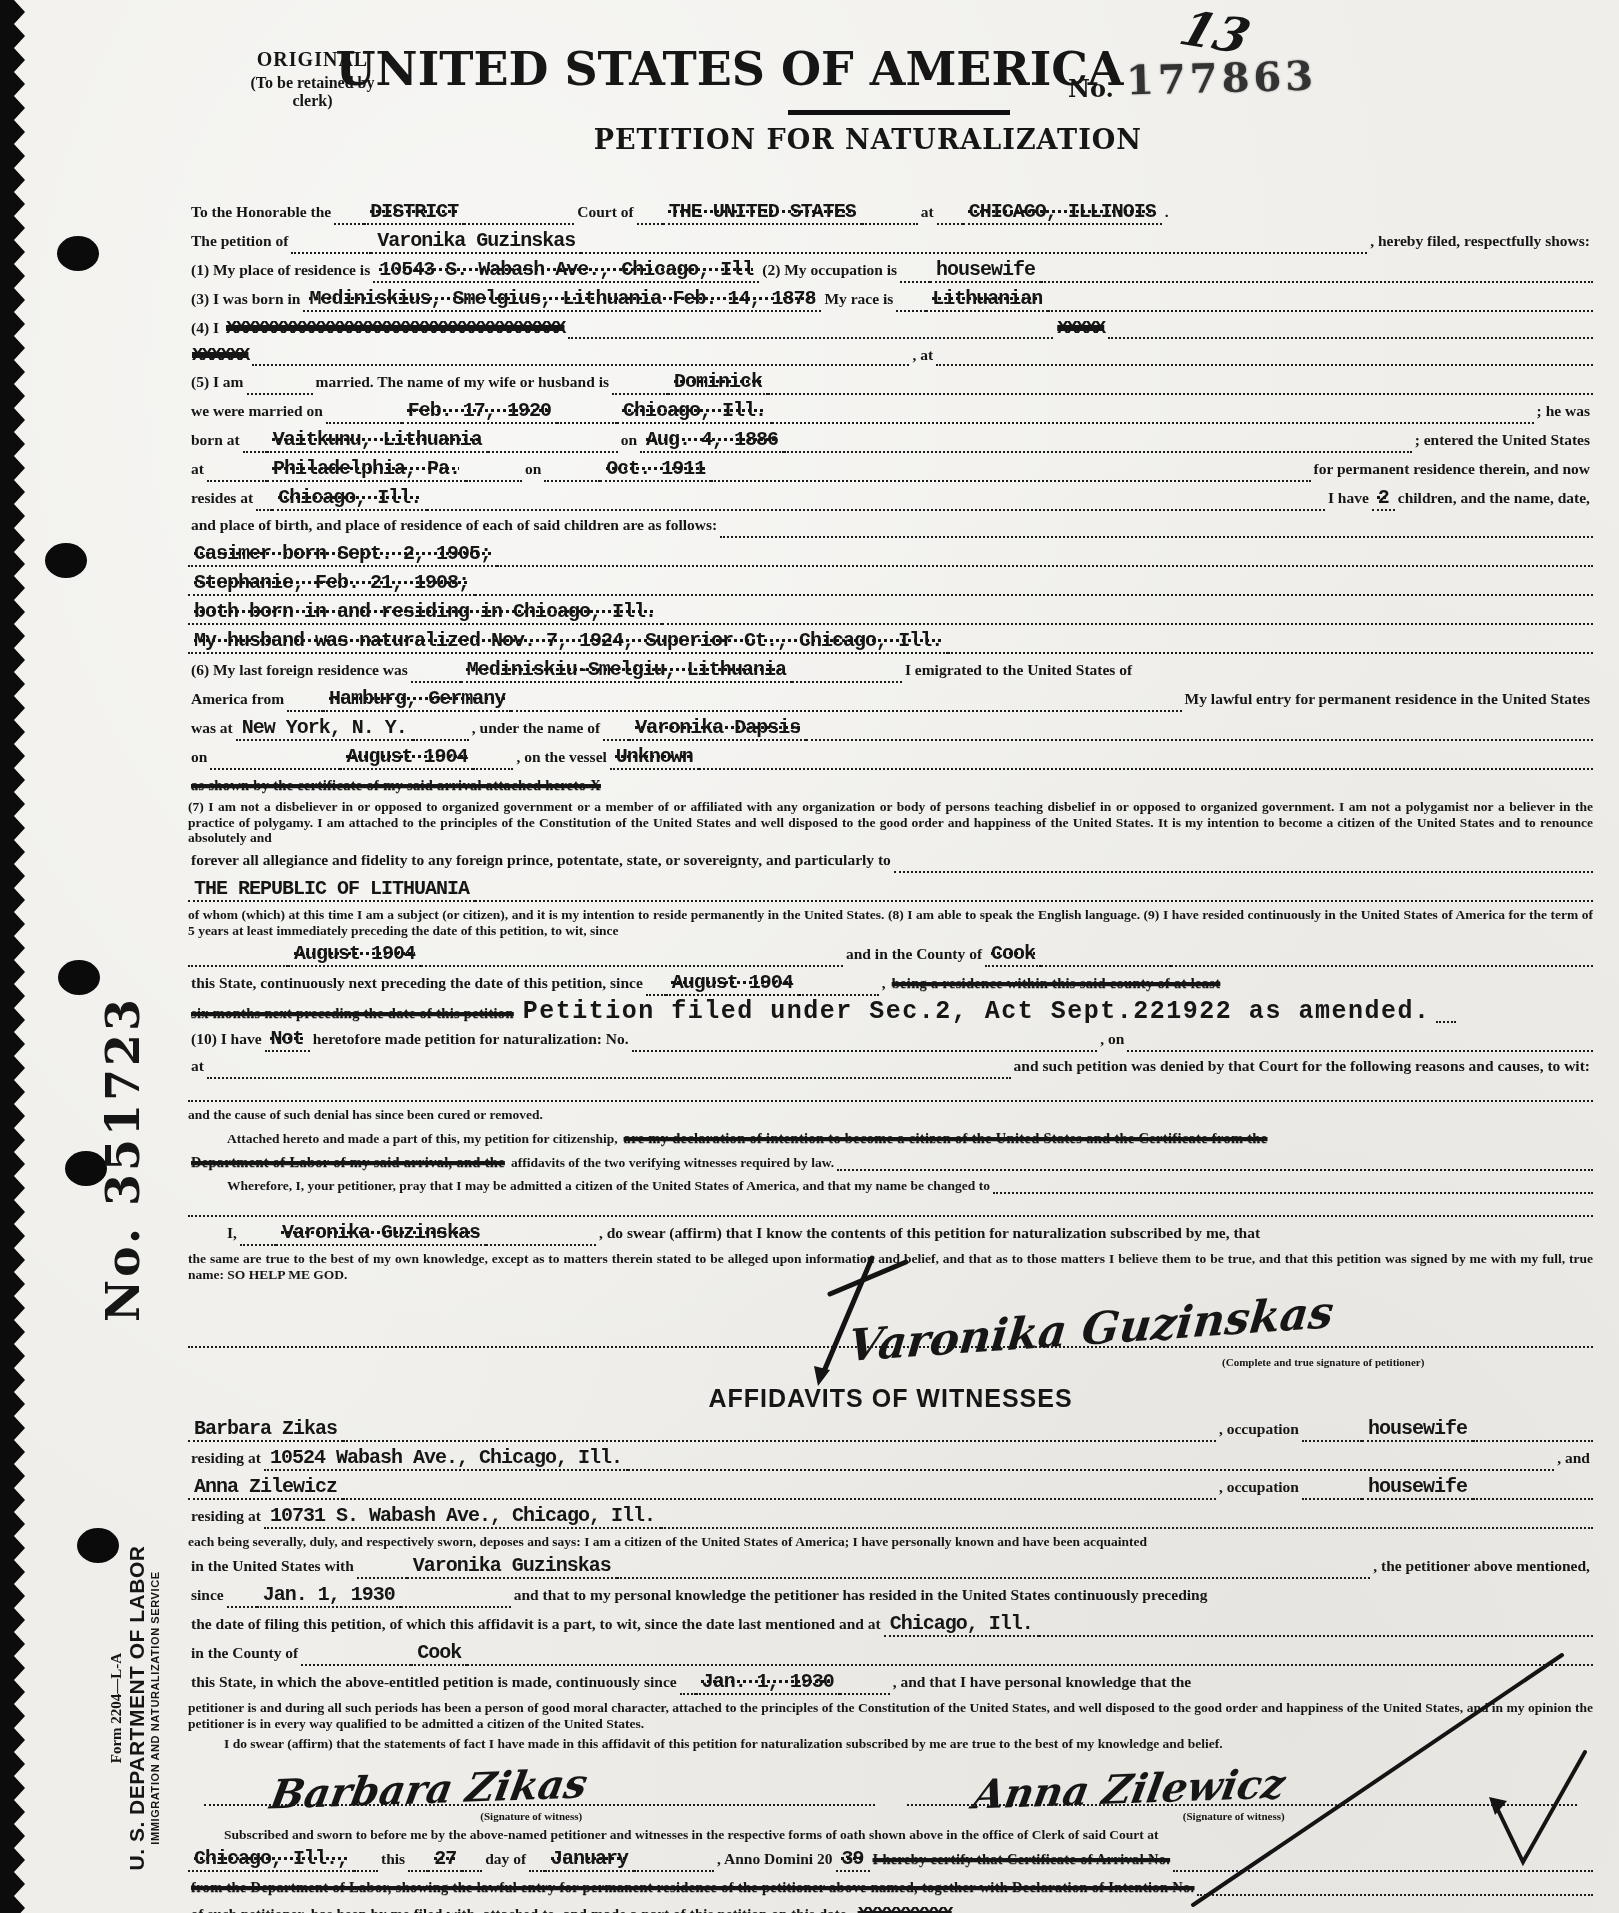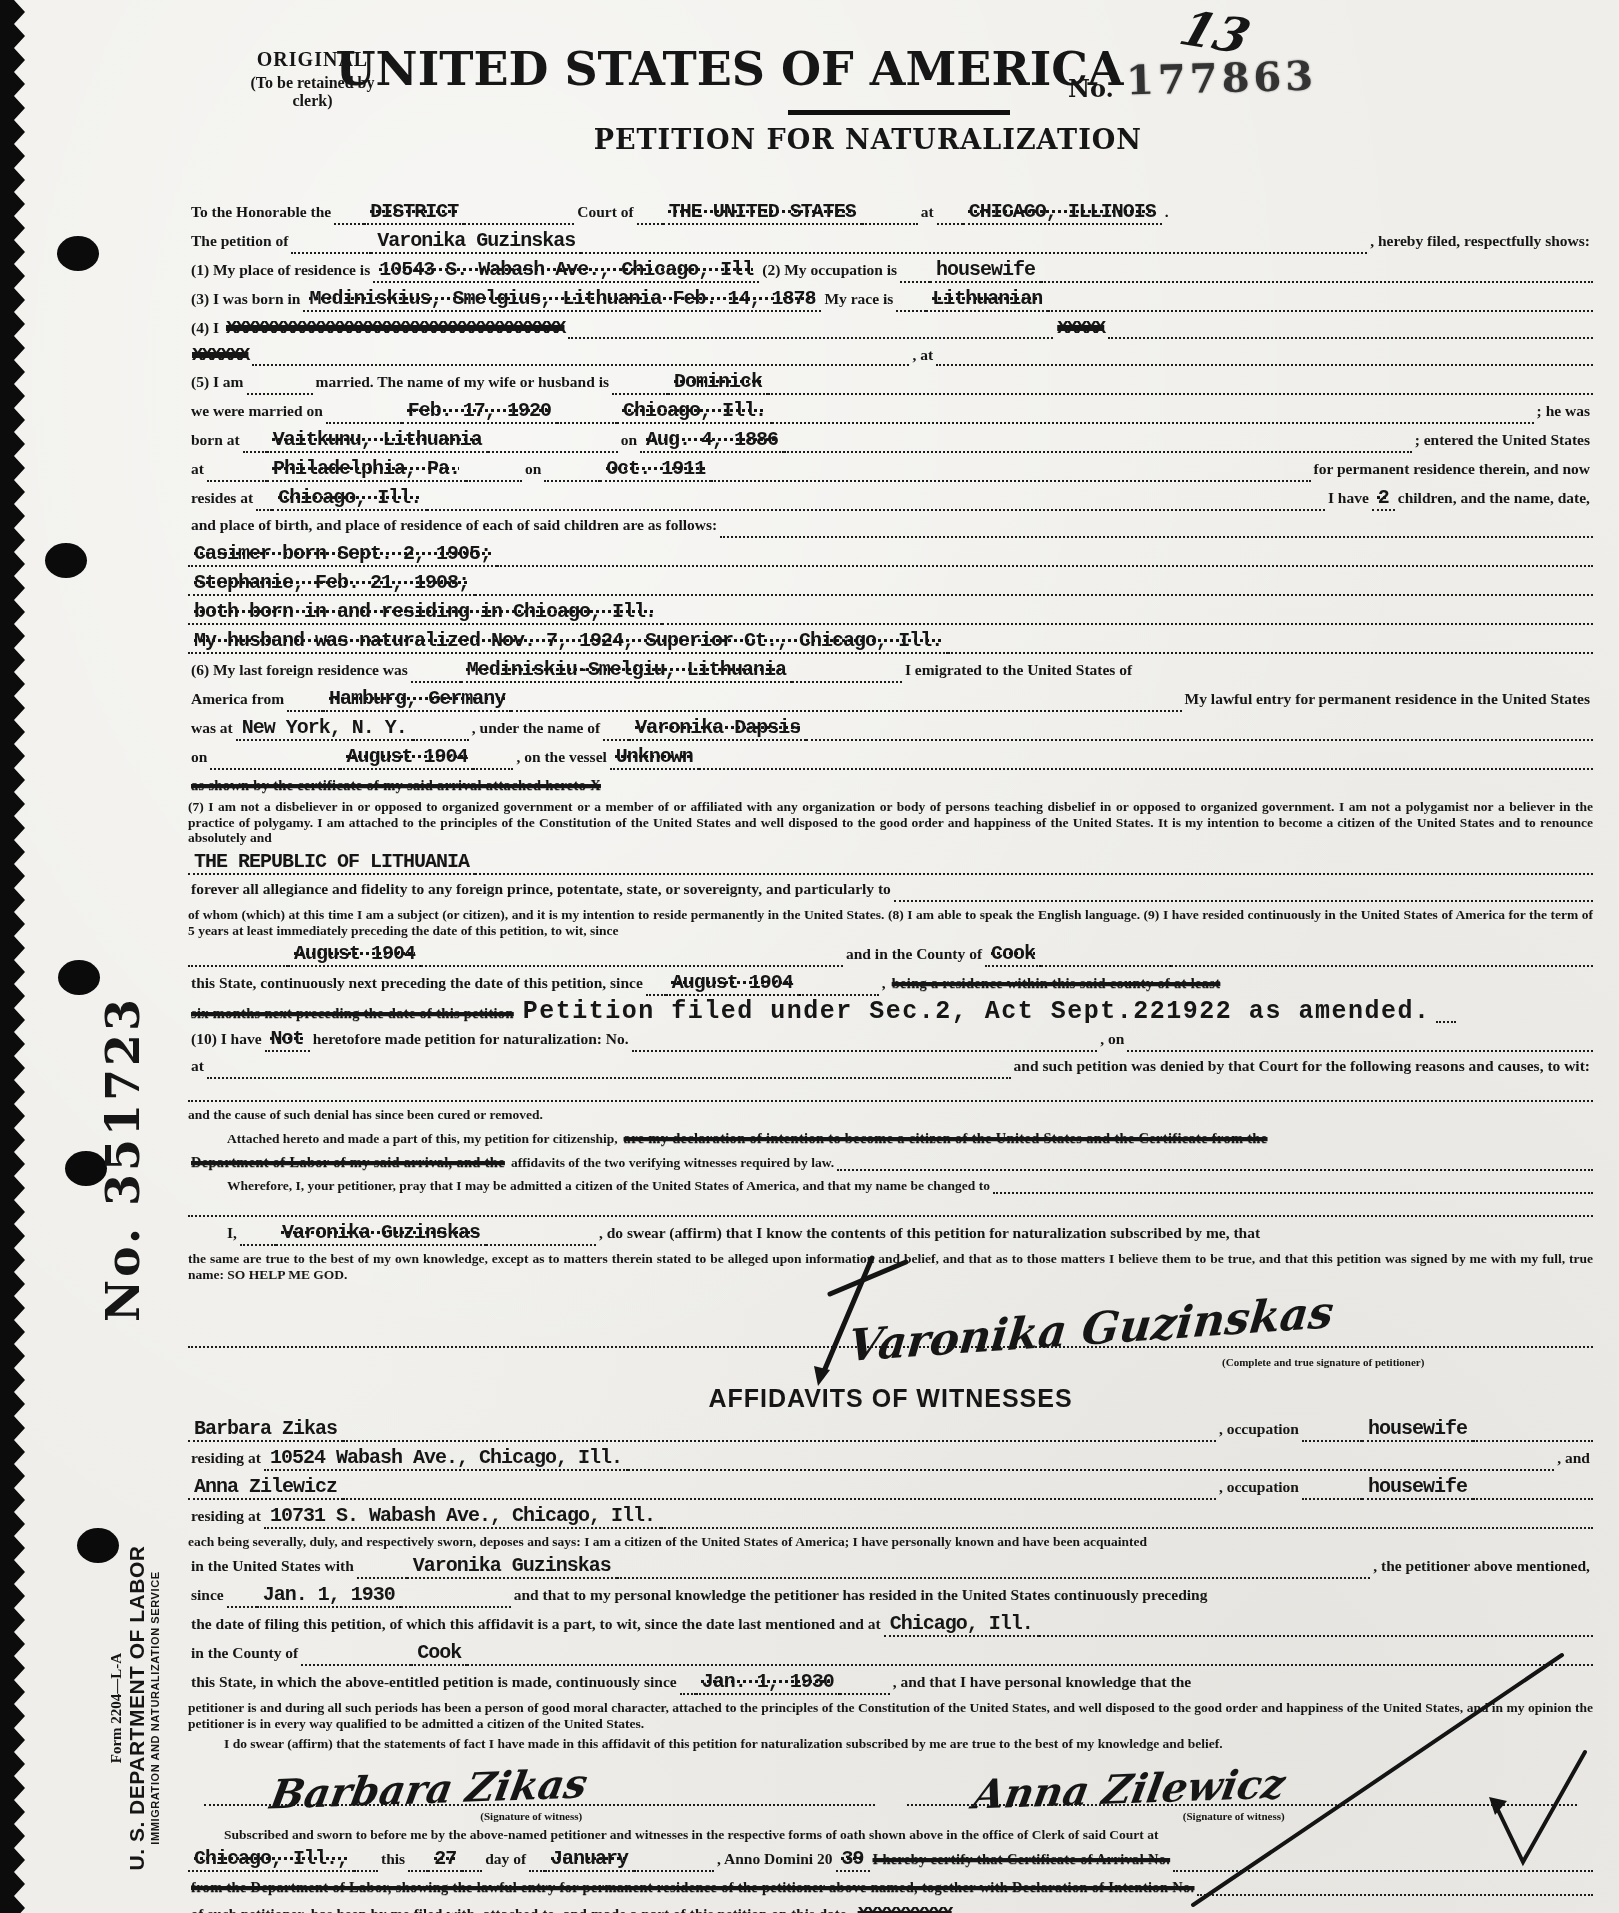--- a/index.html
+++ b/index.html
@@ -253,25 +253,25 @@
           <span class="seg-fill seg-fix" style="flex-basis: 40px;"></span>
           <span class="seg-lbl">, on the vessel</span>
           <span class="seg-typ seg-typd">Unknown</span>
           <span class="seg-fill"></span>
         </div>
         <div class="row row-sm">
           <span class="seg-oblp">as shown by the certificate of my said arrival attached hereto X</span>
         </div>
         <div class="para">(7) I am not a disbeliever in or opposed to organized government or a member of or affiliated with any organization or body of persons teaching disbelief in or opposed to organized government.  I am not a polygamist nor a believer in the practice of polygamy.  I am attached to the principles of the Constitution of the United States and well disposed to the good order and happiness of the United States.  It is my intention to become a citizen of the United States and to renounce absolutely and</div>
         <div class="row">
+          <span class="seg-lbl">forever all allegiance and fidelity to any foreign prince, potentate, state, or sovereignty, and particularly to</span>
+          <span class="seg-fill"></span>
+        </div>
+        <div class="row">
           <span class="seg-typ">THE REPUBLIC OF LITHUANIA</span>
-          <span class="seg-fill"></span>
-        </div>
-        <div class="row">
-          <span class="seg-lbl">forever all allegiance and fidelity to any foreign prince, potentate, state, or sovereignty, and particularly to</span>
           <span class="seg-fill"></span>
         </div>
         <div class="para">of whom (which) at this time I am a subject (or citizen), and it is my intention to reside permanently in the United States.  (8) I am able to speak the English language.  (9) I have resided continuously in the United States of America for the term of 5 years at least immediately preceding the date of this petition, to wit, since</div>
         <div class="row">
           <span class="seg-fill seg-fix" style="flex-basis: 100px;"></span>
           <span class="seg-typ seg-typd">August 1904</span>
           <span class="seg-fill"></span>
           <span class="seg-lbl">and in the County of</span>
           <span class="seg-typ seg-typd">Cook</span>
           <span class="seg-fill seg-fix" style="flex-basis: 130px;"></span>

